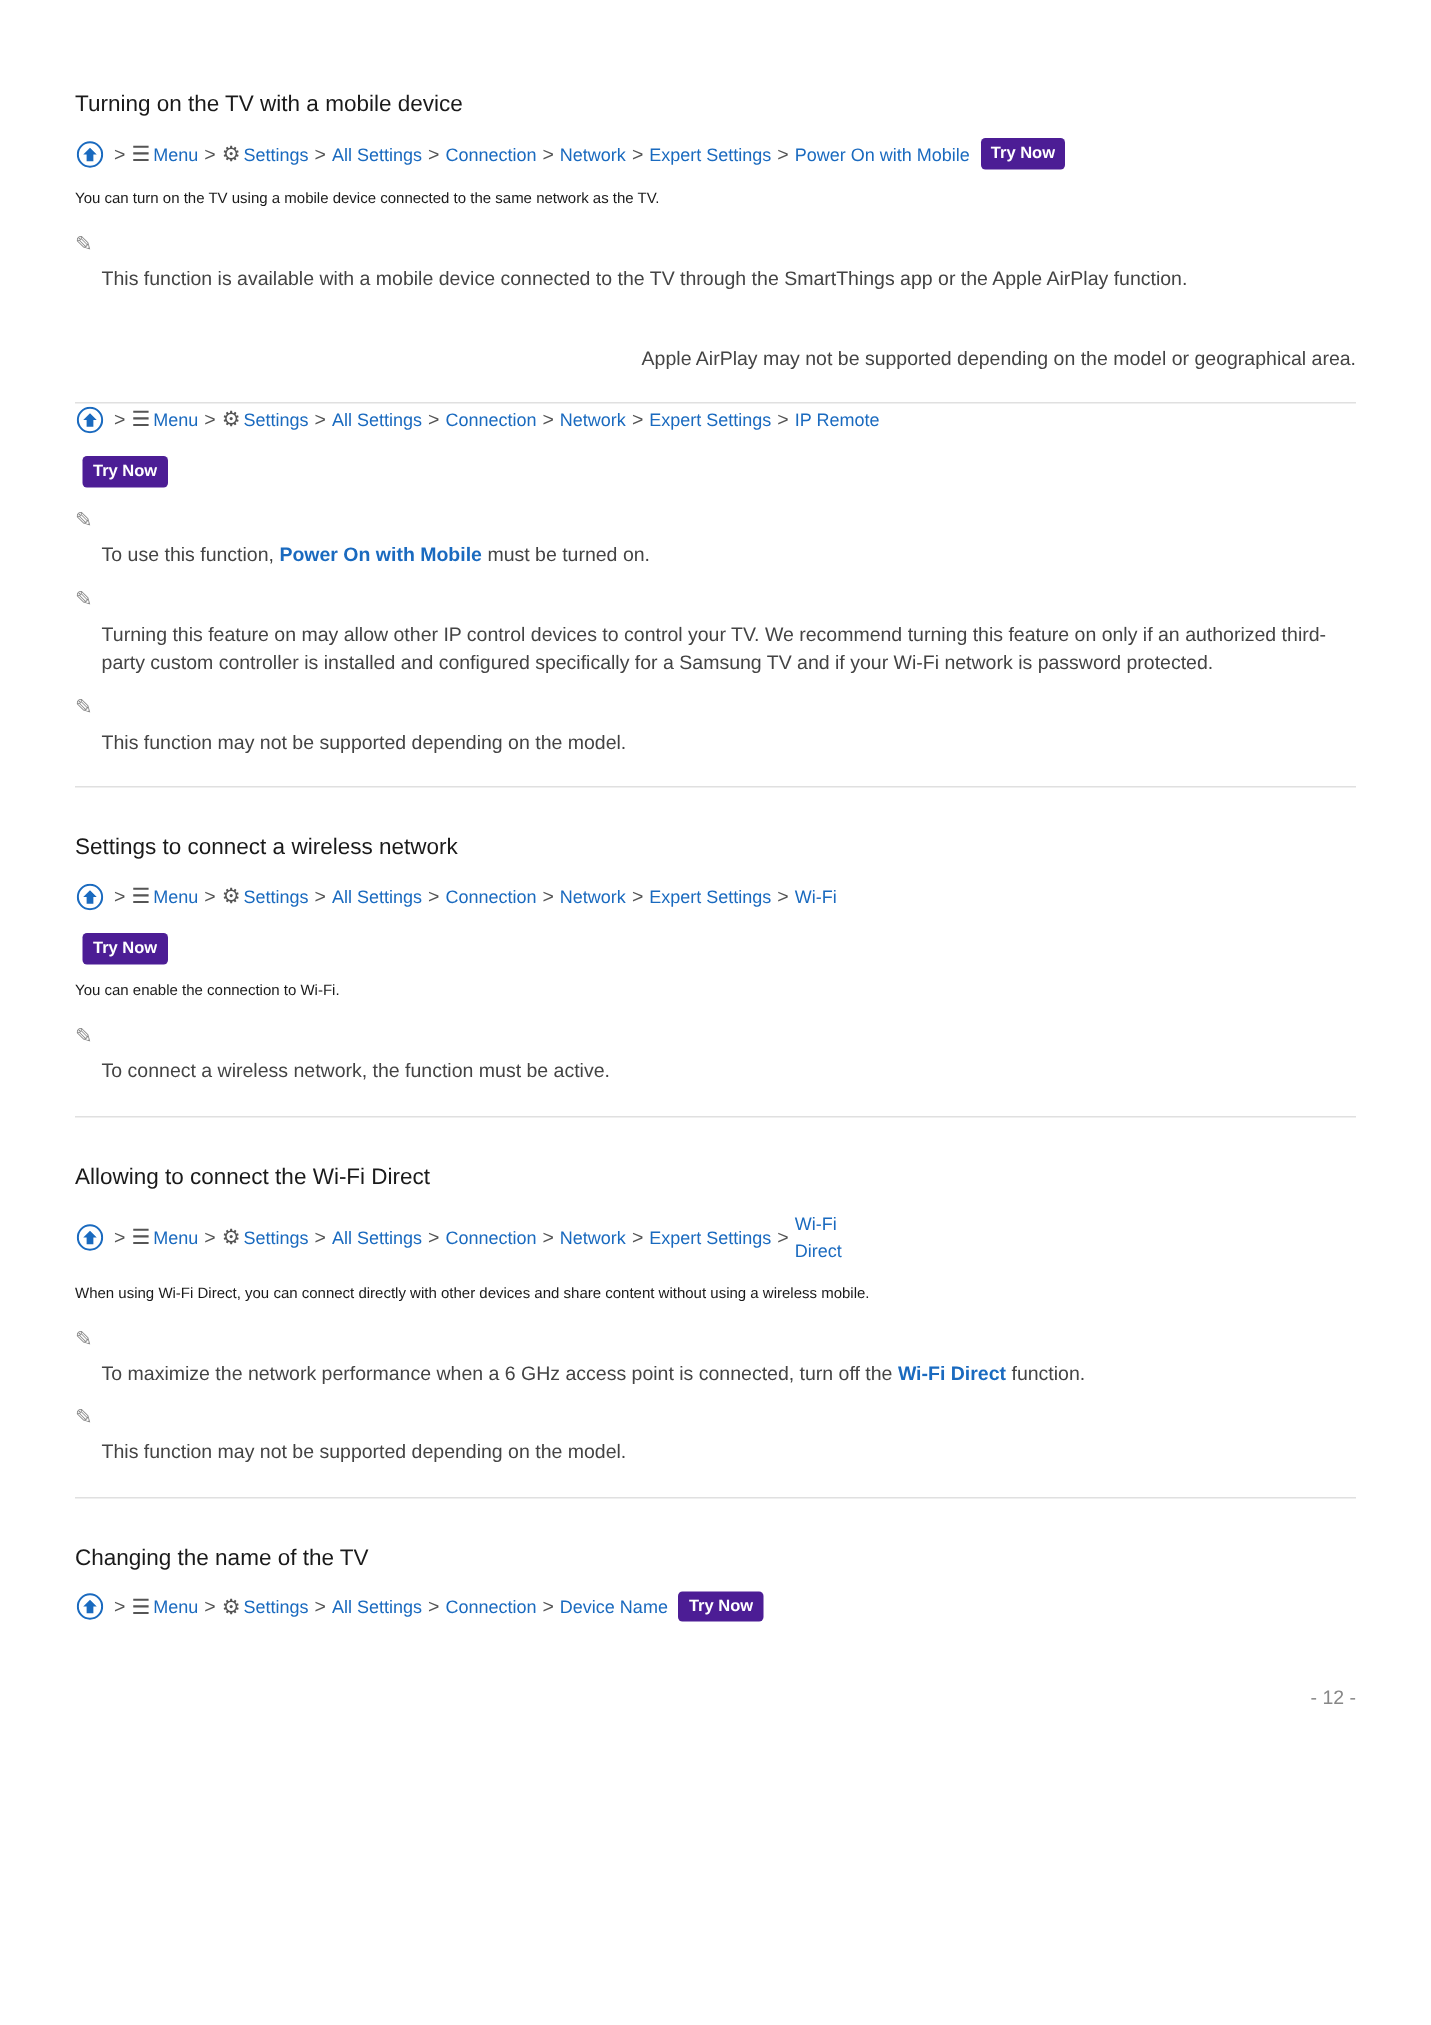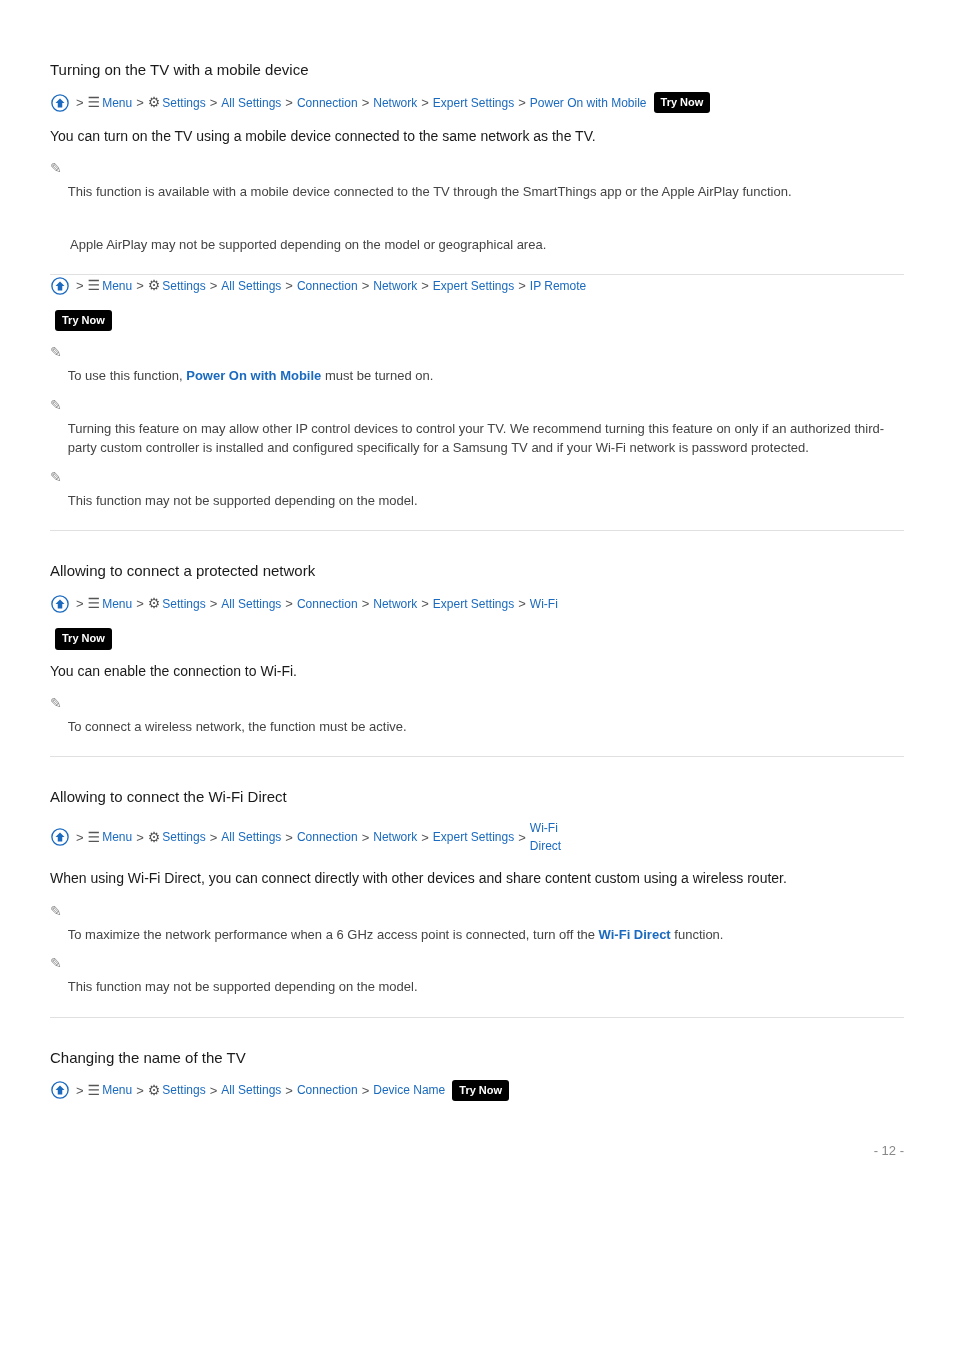--- a/index.html
+++ b/index.html
@@ -58,32 +58,32 @@
     }
 
     .bc-link {
       color: #1a6abf;
       font-size: 12px;
       text-decoration: none;
     }
 
     .try-now-badge {
       display: inline-block;
-      background: #000000;
+      background: #4c1d95;
       color: #ffffff;
       font-size: 11px;
       font-weight: 600;
       padding: 2px 7px;
       border-radius: 3px;
       margin-left: 5px;
       vertical-align: middle;
     }
 
     .body-text {
-      font-size: 14px;
+      font-size: 10px;
       color: #1a1a1a;
       margin-bottom: 10px;
       line-height: 1.6;
     }
 
     .note-item {
       display: flex;
       align-items: flex-start;
       gap: 6px;
       margin-bottom: 8px;
@@ -158,21 +158,21 @@
     <span class="bc-link">Power On with Mobile</span>
     <span class="try-now-badge">Try Now</span>
   </div>
 
   <p class="body-text">You can turn on the TV using a mobile device connected to the same network as the TV.</p>
 
   <div class="note-item">
     <span class="note-icon">✎</span>
     <span class="note-text">This function is available with a mobile device connected to the TV through the SmartThings app or the Apple AirPlay function.</span>
   </div>
-  <div class="note-item" style="margin-left: 20px;">
+  <div class="note-item" style="margin-left: 20px; justify-content: flex-end;">
     <span class="note-text">Apple AirPlay may not be supported depending on the model or geographical area.</span>
   </div>
 </section>
 
 <hr class="divider">
 
 <section>
 
   <div class="breadcrumb-line breadcrumb-wrap">
     <span class="bc-icon">
@@ -213,21 +213,21 @@
   </div>
   <div class="note-item">
     <span class="note-icon">✎</span>
     <span class="note-text">This function may not be supported depending on the model.</span>
   </div>
 </section>
 
 <hr class="divider">
 
 <section>
-  <h2 class="section-title">Allowing to connect a protected network</h2>
+  <h2 class="section-title">Settings to connect a wireless network</h2>
 
   <div class="breadcrumb-line breadcrumb-wrap">
     <span class="bc-icon">
       <svg class="bc-home-svg" viewBox="0 0 20 20" fill="none" xmlns="http://www.w3.org/2000/svg">
         <circle cx="10" cy="10" r="9" stroke="#1a6abf" stroke-width="1.5" fill="none"></circle>
         <path d="M10 5L5 10H7.5V15H12.5V10H15L10 5Z" fill="#1a6abf"></path>
       </svg>
     </span>
     <span class="bc-sep">&gt;</span>
     <span class="bc-text">☰</span>
@@ -281,21 +281,21 @@
     <span class="bc-sep">&gt;</span>
     <span class="bc-link">Connection</span>
     <span class="bc-sep">&gt;</span>
     <span class="bc-link">Network</span>
     <span class="bc-sep">&gt;</span>
     <span class="bc-link">Expert Settings</span>
     <span class="bc-sep">&gt;</span>
     <span class="bc-link" style="color:#1a6abf;">Wi-Fi<br>Direct</span>
   </div>
 
-  <p class="body-text">When using Wi-Fi Direct, you can connect directly with other devices and share content custom using a wireless router.</p>
+  <p class="body-text">When using Wi-Fi Direct, you can connect directly with other devices and share content without using a wireless mobile.</p>
 
   <div class="note-item">
     <span class="note-icon">✎</span>
     <span class="note-text">To maximize the network performance when a 6 GHz access point is connected, turn off the <span class="inline-link">Wi-Fi Direct</span> function.</span>
   </div>
   <div class="note-item">
     <span class="note-icon">✎</span>
     <span class="note-text">This function may not be supported depending on the model.</span>
   </div>
 </section>

